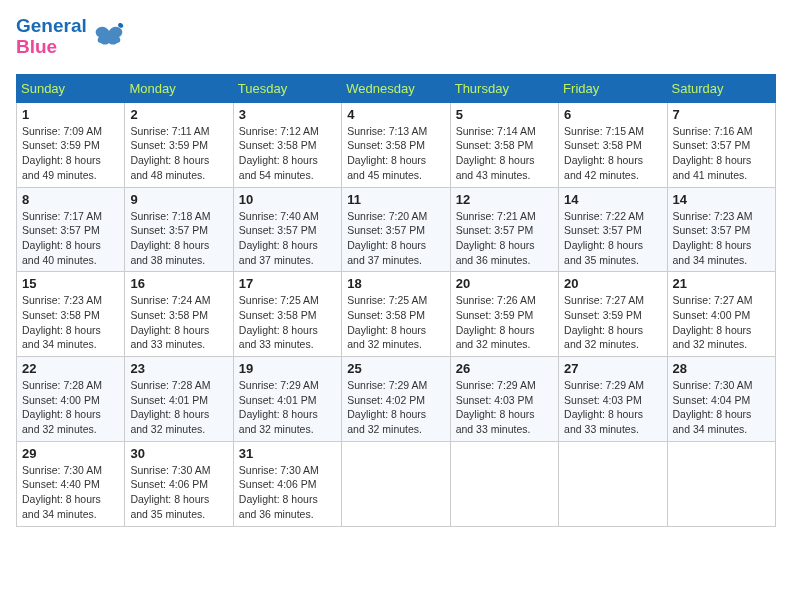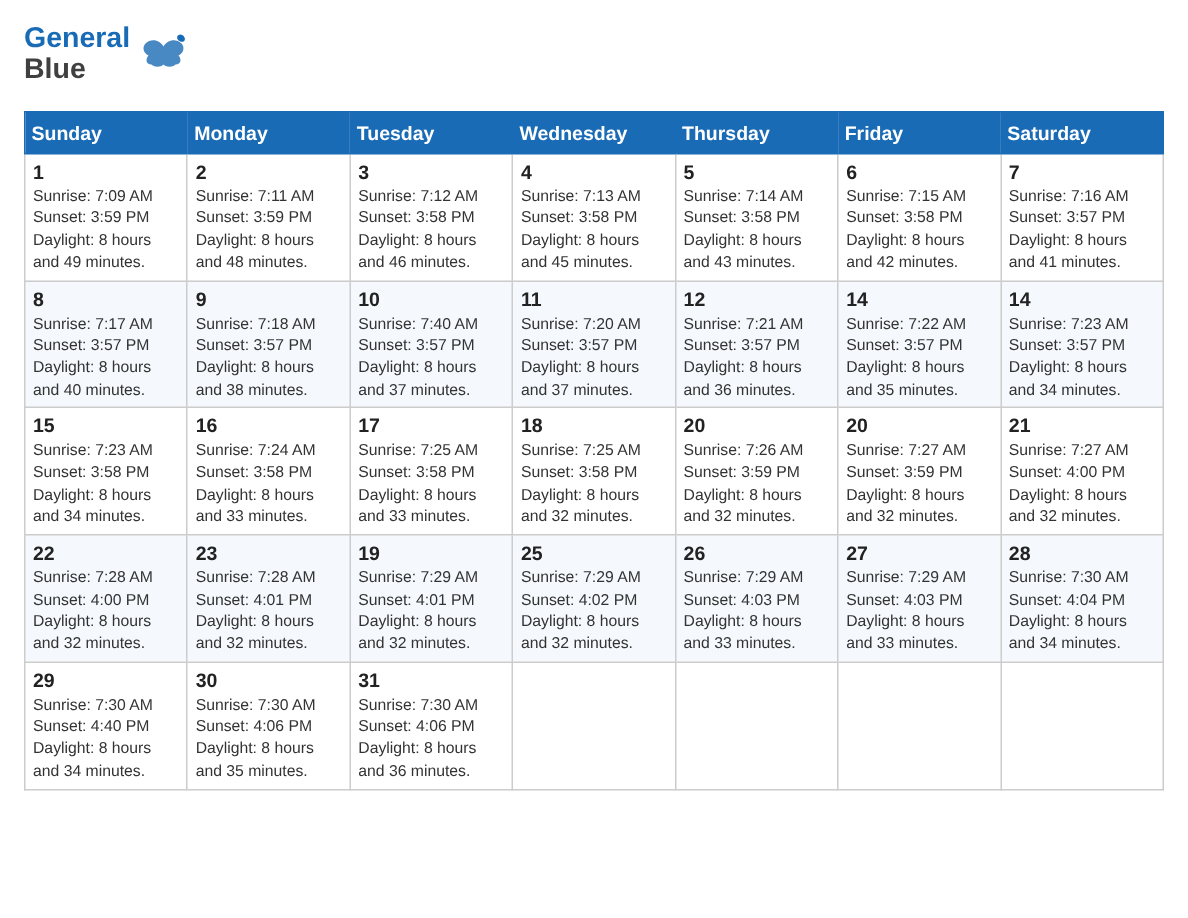--- a/index.html
+++ b/index.html
@@ -39,23 +39,23 @@
       color: #444;
       margin-top: 2px;
     }
     .calendar {
       width: 100%;
       border-collapse: collapse;
       margin-top: 8px;
     }
     .calendar th {
       background: #1a6bb5;
-      color: #ffffff;
+      color: #bef264;
       font-size: 13px;
-      font-weight: bold;
+      font-weight: normal;
       padding: 6px 4px;
       text-align: left;
       border: 1px solid #1a6bb5;
     }
     .calendar td {
       border: 1px solid #ccc;
       vertical-align: top;
       padding: 4px 5px;
       font-size: 10.5px;
       color: #333;
@@ -84,21 +84,21 @@
 </head>
 <body>
 
 <div class="header">
   <div class="logo">
     <div class="logo-row">
       <div>
         <div style="font-size:19px;font-weight:bold;color:#333;line-height:1.1;">
           <span style="color:#1a6bb5;">General</span>
         </div>
-        <div style="font-size:19px;font-weight:bold;color:#404040;line-height:1.1;">Blue</div>
+        <div style="font-size:19px;font-weight:bold;color:#ec4899;line-height:1.1;">Blue</div>
       </div>
       <svg width="32" height="32" viewBox="0 0 32 32" style="margin-left:2px;">
         <path d="M28 8 C24 4, 18 6, 16 10 C14 6, 8 4, 4 8 C2 10, 2 14, 6 16 C4 18, 4 22, 8 22 C10 24, 14 24, 16 22 C18 24, 22 24, 24 22 C28 22, 28 18, 26 16 C30 14, 30 10, 28 8 Z" fill="#1a6bb5" opacity="0.8"></path>
         <path d="M26 6 C23 3, 28 0, 30 4 C31 6, 29 8, 26 6 Z" fill="#1a6bb5"></path>
       </svg>
     </div>
   </div>
   <div class="title-area">
     <div class="main-title"></div>
     <div class="subtitle"></div>
@@ -136,21 +136,21 @@
             <div>Daylight: 8 hours</div>
             <div>and 48 minutes.</div>
           </div>
         </td>
         <td>
           <span class="day-num">3</span>
           <div class="day-info">
             <div>Sunrise: 7:12 AM</div>
             <div>Sunset: 3:58 PM</div>
             <div>Daylight: 8 hours</div>
-            <div>and 46 minutes.</div>
+            <div>and 54 minutes.</div>
           </div>
         </td>
         <td>
           <span class="day-num">4</span>
           <div class="day-info">
             <div>Sunrise: 7:13 AM</div>
             <div>Sunset: 3:58 PM</div>
             <div>Daylight: 8 hours</div>
             <div>and 45 minutes.</div>
           </div>

